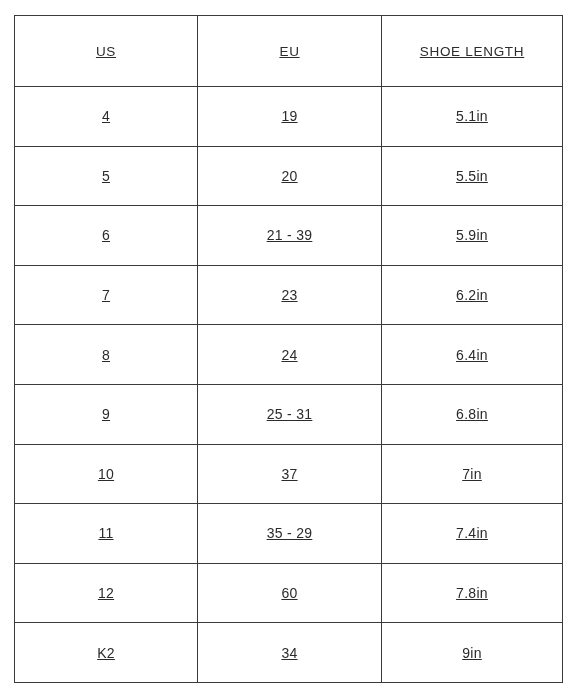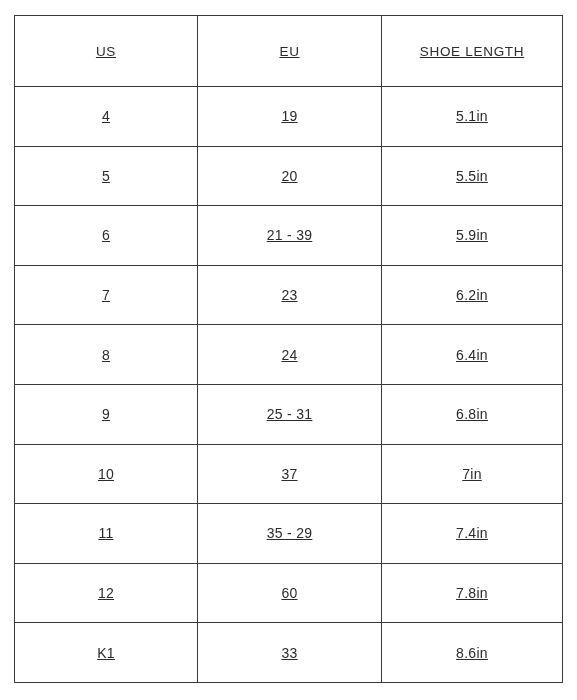--- a/index.html
+++ b/index.html
@@ -112,19 +112,19 @@
           <td>11</td>
           <td>35 - 29</td>
           <td>7.4in</td>
         </tr>
         <tr>
           <td>12</td>
           <td>60</td>
           <td>7.8in</td>
         </tr>
         <tr>
-          <td>K1</td>
-          <td>33</td>
-          <td>8.6in</td>
+          <td>K2</td>
+          <td>34</td>
+          <td>9in</td>
         </tr>
       </tbody>
   </table>
 </div>
 
 </body></html>

